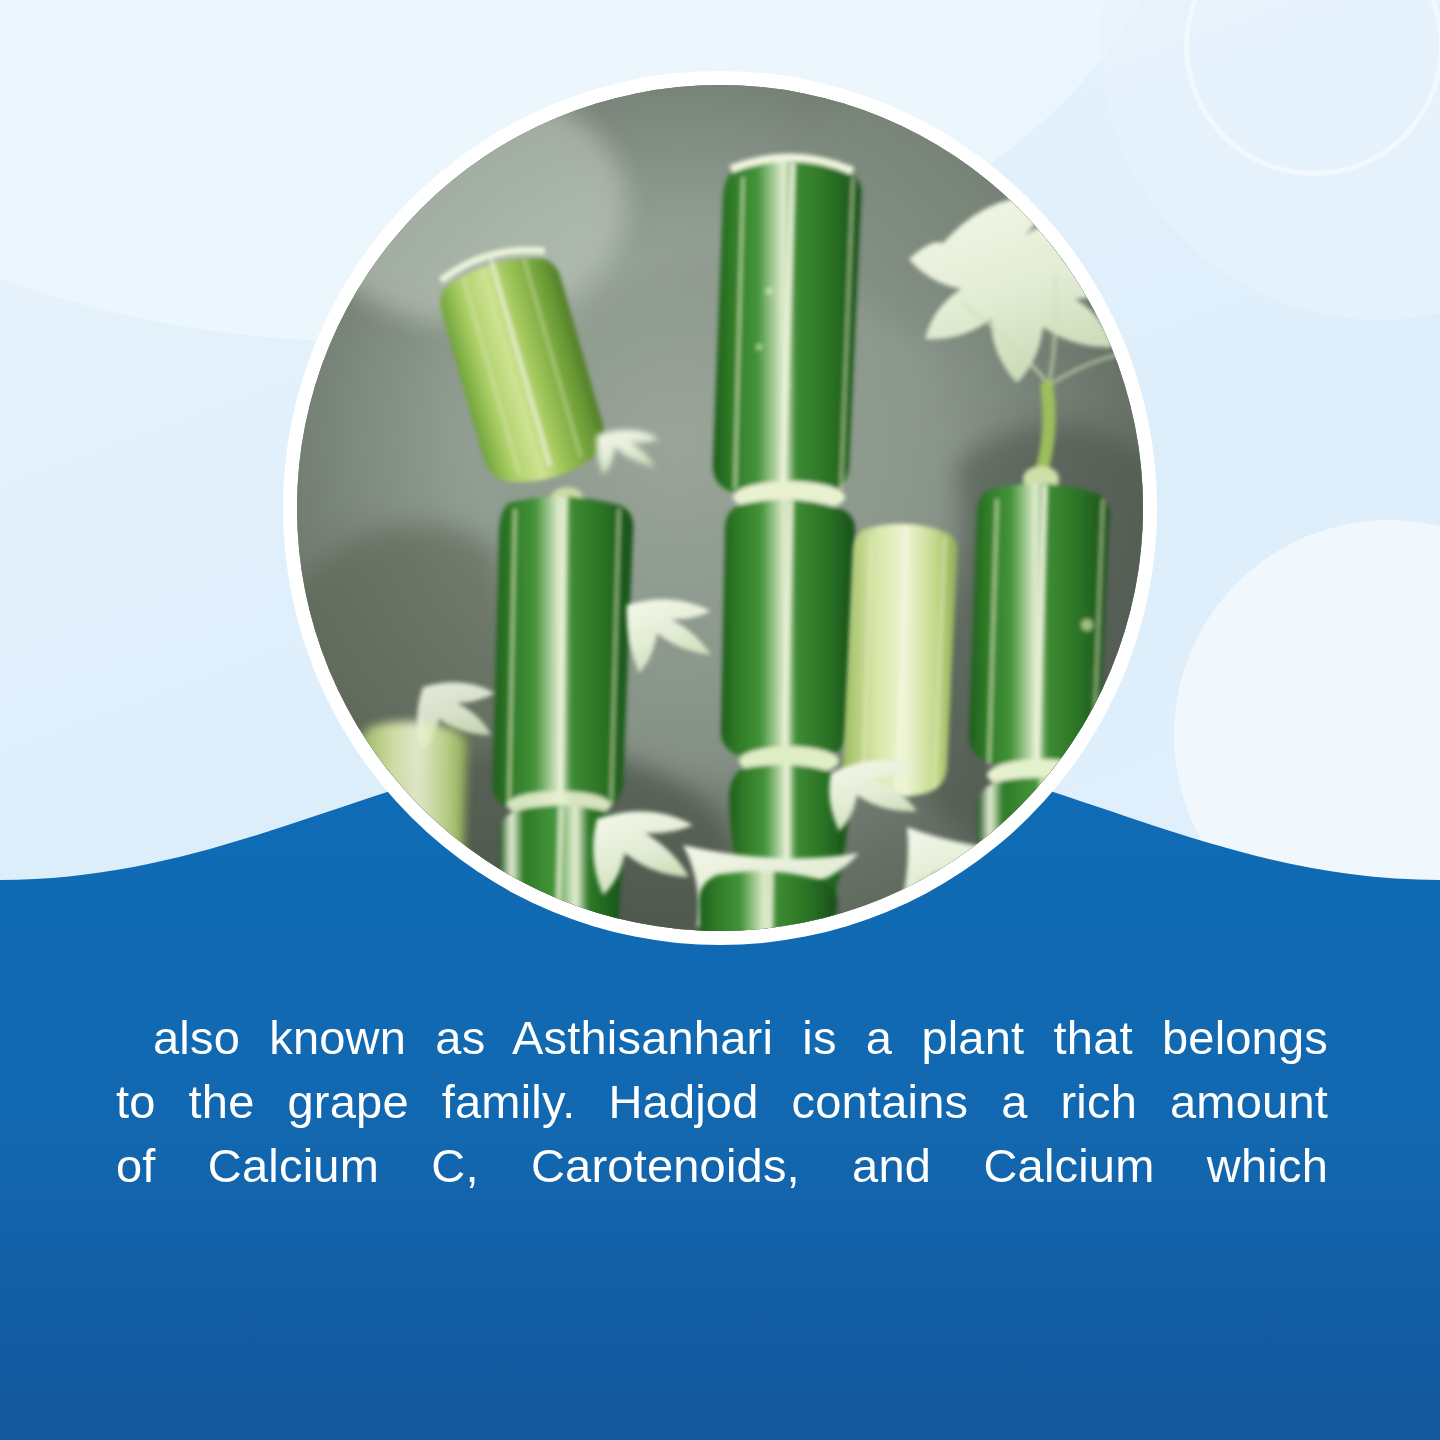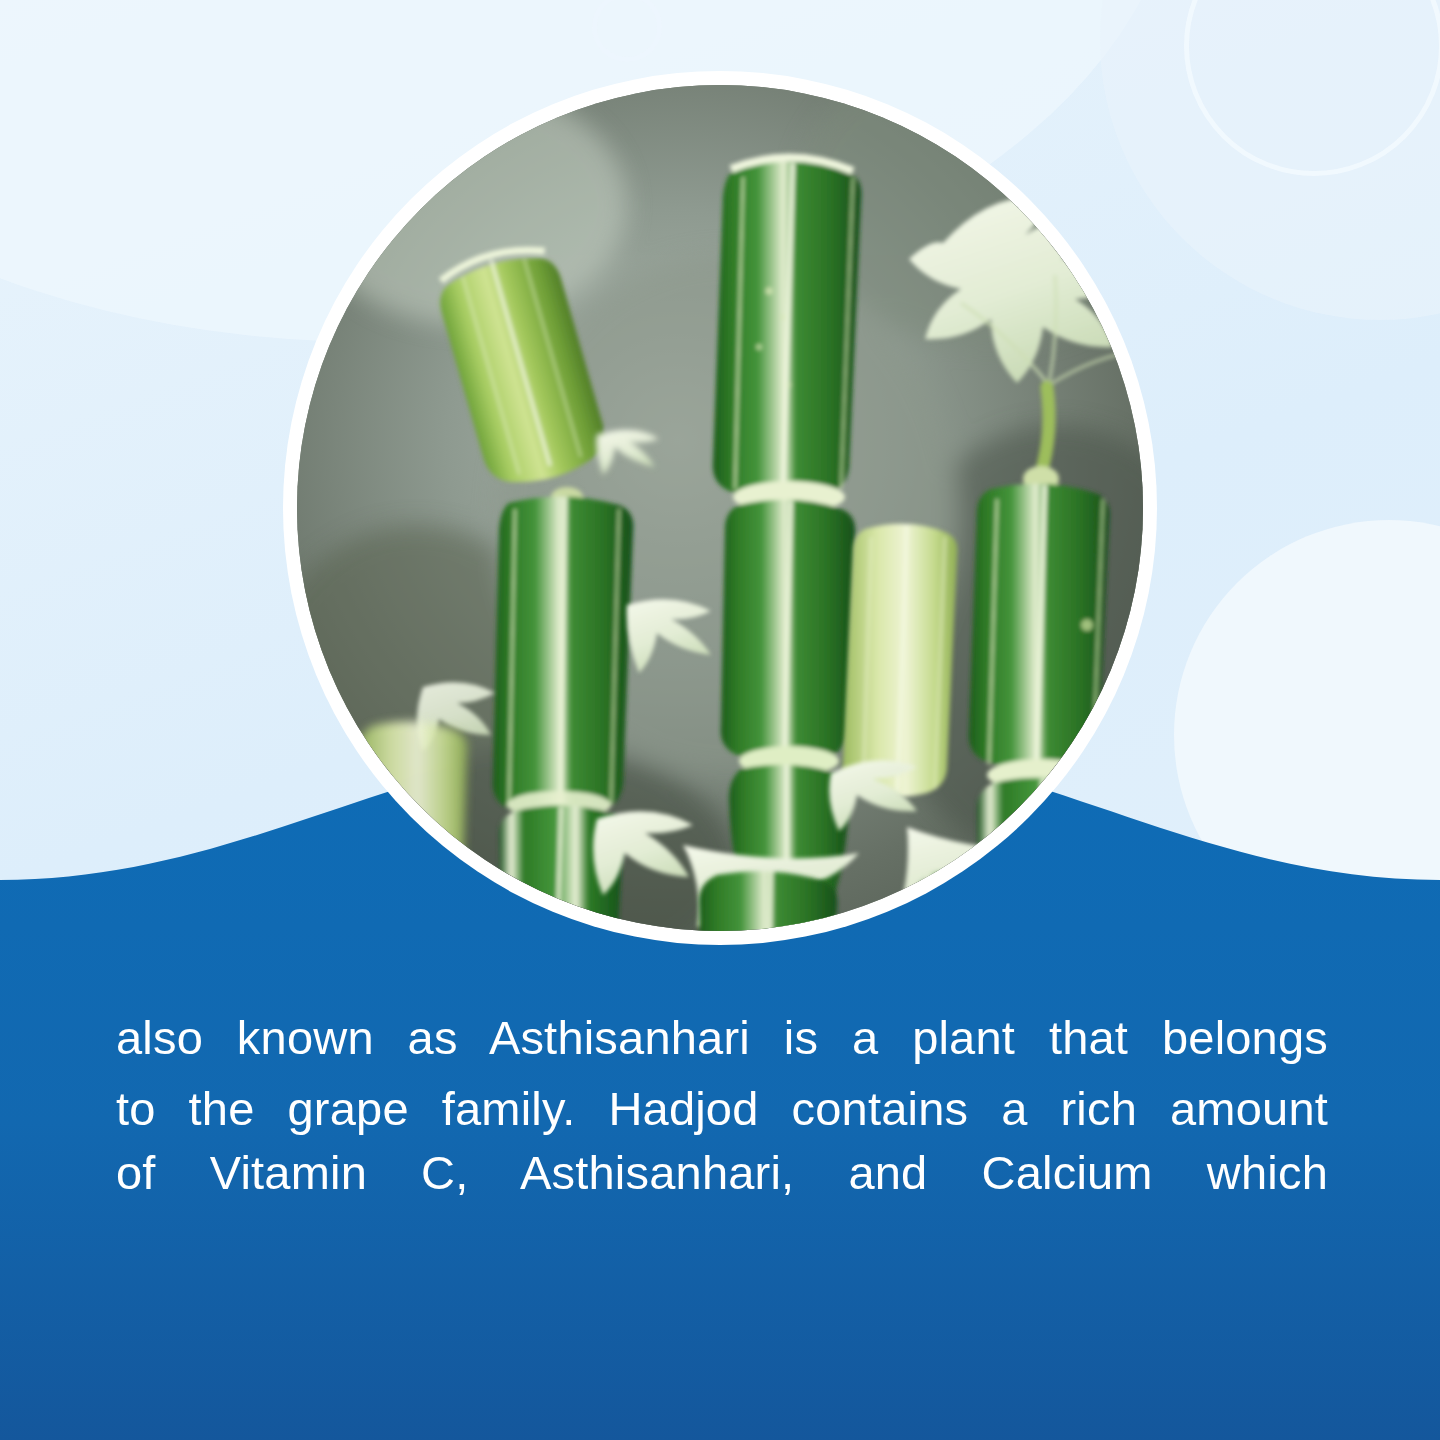--- a/index.html
+++ b/index.html
@@ -330,18 +330,18 @@
         <radialGradient id="vig" cx="50%" cy="50%" r="72%">
           <stop offset="70%" stop-color="rgba(0,0,0,0)"></stop>
           <stop offset="100%" stop-color="rgba(20,30,20,0.22)"></stop>
         </radialGradient>
         <rect width="846" height="846" fill="url(#vig)"></rect>
       </svg>
     </div>
   </div>
 
   <div class="caption">
-    <span style="display: block; text-align: justify; text-align-last: justify;">also known as Asthisanhari is a plant that belongs</span>
-    <span style="display: block; text-align: justify; text-align-last: justify; margin-top: 7px;">to the grape family. Hadjod contains a rich amount</span>
-    <span style="display: block; text-align: justify; text-align-last: justify;">of Vitamin C, Asthisanhari, and Calcium which</span>
+    <span style="display: block; text-align: justify; text-align-last: justify; margin-left: 37px;">also known as Asthisanhari is a plant that belongs</span>
+    <span style="display: block; text-align: justify; text-align-last: justify;">to the grape family. Hadjod contains a rich amount</span>
+    <span style="display: block; text-align: justify; text-align-last: justify;">of Calcium C, Carotenoids, and Calcium which</span>
   </div>
 
 </div>
 
 </body></html>

